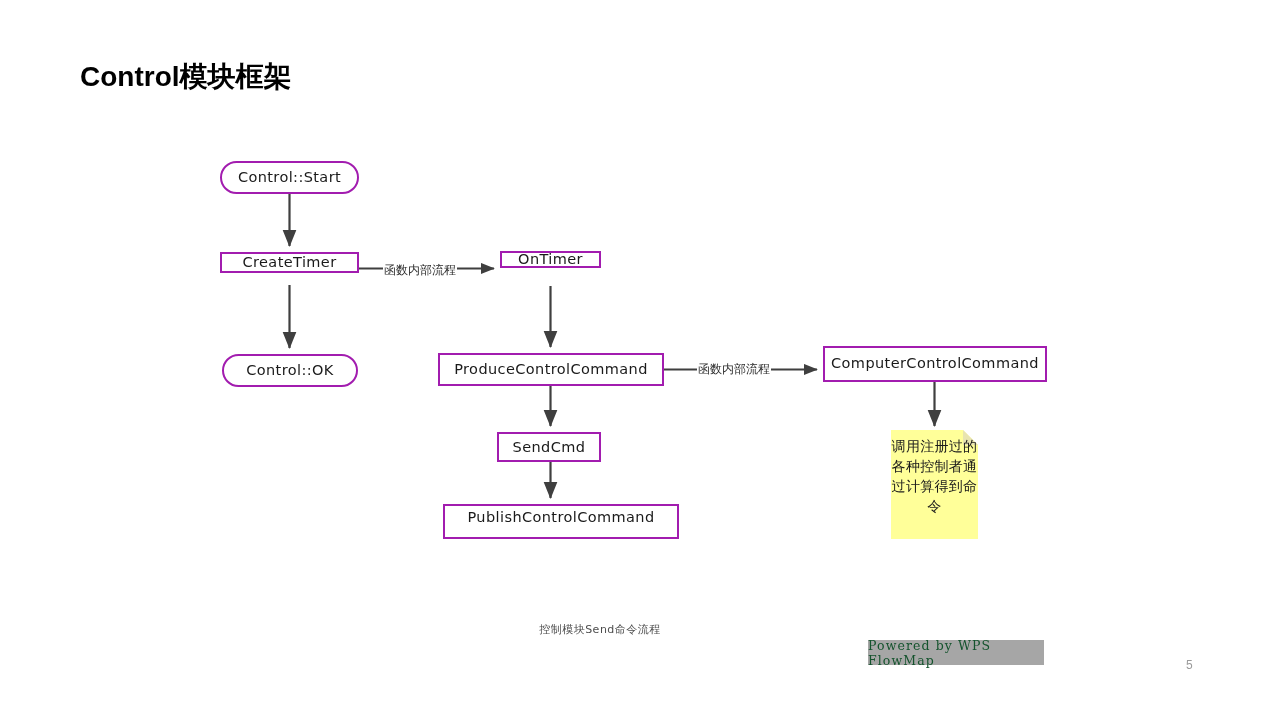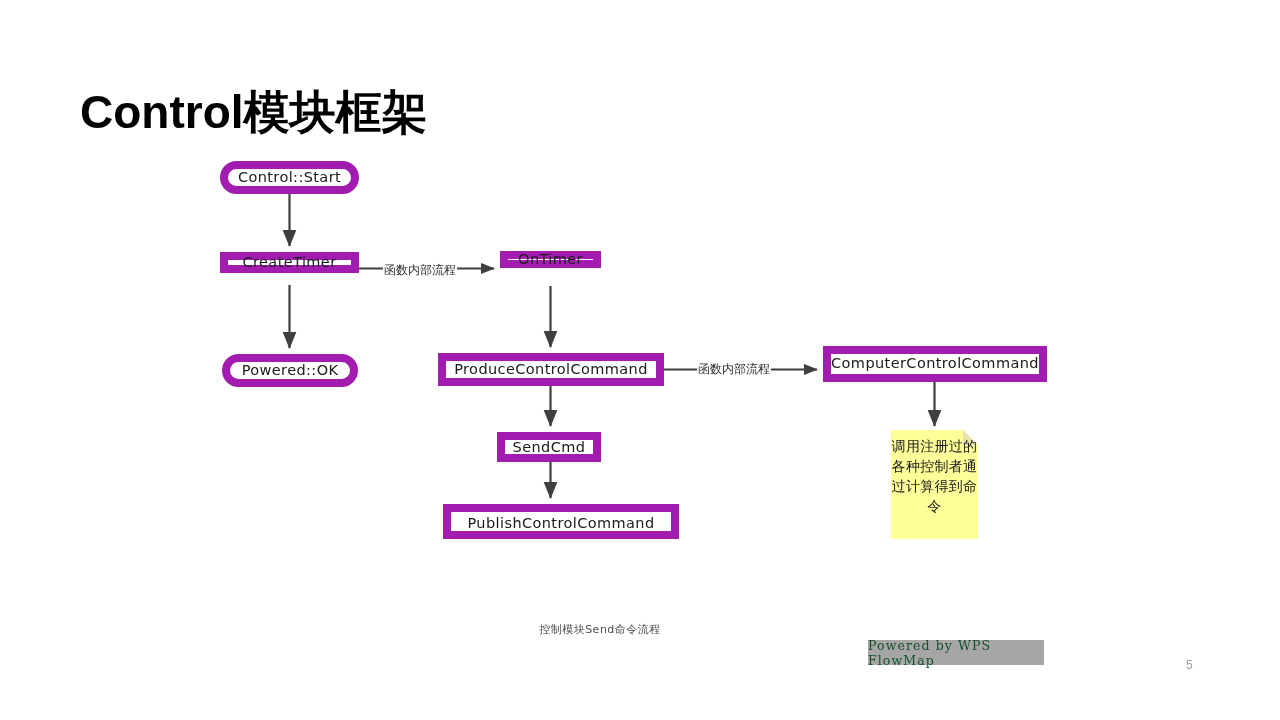--- a/index.html
+++ b/index.html
@@ -18,48 +18,47 @@
     position: absolute;
     left: 0; top: 0;
     width: 1280px;
     height: 720px;
     background: #ffffff;
   }
   #slide-title {
     position: absolute;
     left: 80px;
     top: 58px;
-    font-size: 46px;
+    font-size: 28px;
     font-weight: bold;
     color: #000000;
     letter-spacing: 0px;
     white-space: nowrap;
     font-family: "Liberation Sans", sans-serif;
-    margin-top: 24px;
   }
 
   
   #flow {
     position: absolute;
     left: 0; top: 0;
     width: 1280px;
     height: 720px;
   }
   #flow-svg {
     position: absolute;
     left: 0; top: 0;
     width: 1280px;
     height: 720px;
   }
 
   .node {
     position: absolute;
     box-sizing: border-box;
     background: #ffffff;
-    border: 8px solid #a21caf;
+    border: 2px solid #a21caf;
     color: #1a1a1a;
     font-family: "DejaVu Sans", sans-serif;
     font-size: 14.5px;
     line-height: 1.15;
     text-align: center;
     letter-spacing: 0.4px;
     display: flex;
     align-items: center;
     justify-content: center;
     white-space: nowrap;
@@ -213,21 +212,21 @@
 
       <line x1="664" y1="369.5" x2="817" y2="369.5" stroke="#3f3f3f" stroke-width="1.8" marker-end="url(#arrow)"></line>
 
       <line x1="934.5" y1="382" x2="934.5" y2="426" stroke="#3f3f3f" stroke-width="2.2" marker-end="url(#arrow)"></line>
     </svg>
 
     <div class="node rounded" id="node-control-start">Control::Start</div>
 
     <div class="node" id="node-create-timer">CreateTimer</div>
 
-    <div class="node rounded" id="node-status-ok">Powered::OK</div>
+    <div class="node rounded" id="node-status-ok">Control::OK</div>
 
     <div class="node" id="node-on-timer">OnTimer</div>
 
     <div class="node" id="node-produce-cmd">ProduceControlCommand</div>
 
     <div class="node" id="node-send-cmd">SendCmd</div>
 
     <div class="node top-text" id="node-publish-cmd">PublishControlCommand</div>
 
     <div class="node wrap" id="node-computer-cmd">ComputerControlCommand</div>

